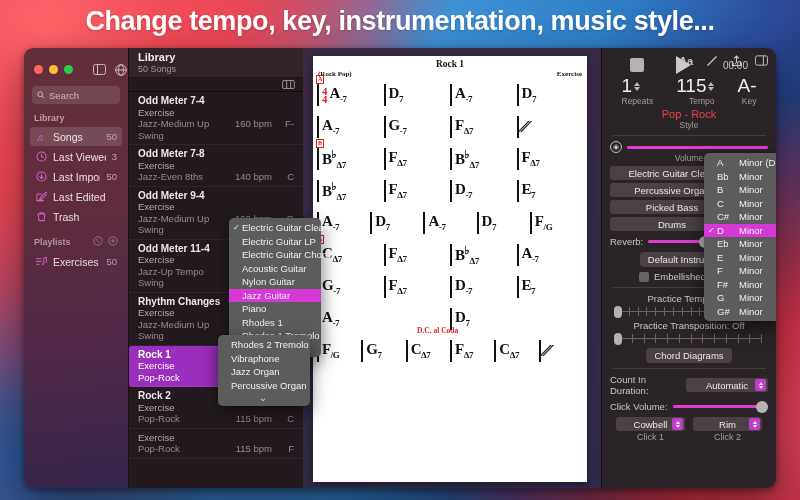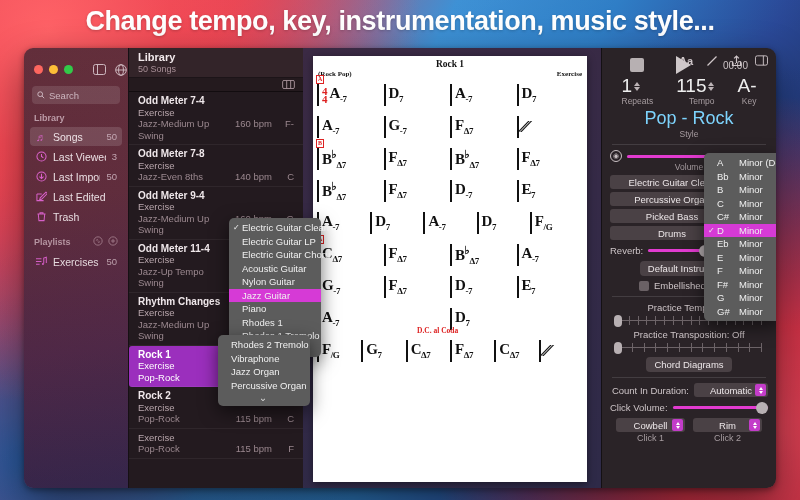--- a/index.html
+++ b/index.html
@@ -190,21 +190,21 @@
   .t-time { font-size:10px; color:#cbc2c5; }
   .nums { display:flex; align-items:flex-start; justify-content:space-around; margin-top:1px;}
   .numcell { text-align:center; }
   .numcell .v { font-size:19px; color:#eee; font-weight:normal; display:flex; align-items:center; gap:2px;}
   .numcell .l { font-size:8.5px; color:#a79da1; margin-top:-1px;text-align:right;}
   .stepper { display:flex;flex-direction:column;gap:1px;}
   .stepper i { width:0;height:0;border-left:3px solid transparent;border-right:3px solid transparent;}
   .stepper i.u { border-bottom:4px solid #bdb4b7;}
   .stepper i.d { border-top:4px solid #bdb4b7;}
   .style-row { text-align:center; margin-top: 2px; }
-  .style-row .v { font-size: 18px; color:#7dd3fc; }
+  .style-row .v { font-size: 11px; color:#ef4444; }
   .style-row .l { font-size: 8.5px; color:#a79da1; }
   .divider { height:1px; background:rgba(255,255,255,.12); margin: 5px 2px; }
   .slider-row { display:flex; align-items:center; gap:5px; }
   .spk { width:12px;height:12px;border-radius:50%;border:1.3px solid #c9c0c3;flex:none;
          display:flex;align-items:center;justify-content:center;font-size:7px;color:#c9c0c3;}
   .track { flex:1; height:3px; background:#4b4247; border-radius:2px; position:relative;}
   .track .fill { position:absolute;left:0;top:0;bottom:0;background:#e23bd0;border-radius:2px;}
   .track .knob { position:absolute;top:-4.5px;width:12px;height:12px;border-radius:50%;background:#b8b0b3;}
   .center-lbl { text-align:center;font-size:8.5px;color:#a79da1;margin-top:0;}
   .instr-row { display:flex; align-items:center; gap:4px; margin-top:3px;}
@@ -766,21 +766,21 @@
         </span>
       <span class="knob"></span>
     </div>
 
     <div class="btn">Chord Diagrams</div>
 
     <div class="divider"></div>
 
     <div class="cid-row">
       <span>Count In Duration:</span>
-      <span class="popbtn" style="flex:none;width:74px;">
+      <span class="popbtn" style="flex:none;width:82px;">
         <span>Automatic</span>
         <span class="chev">
             <i class="u"></i>
             <i class="d"></i>
           </span>
       </span>
     </div>
 
     <div class="cv-row">
       <span>Click Volume:</span>

